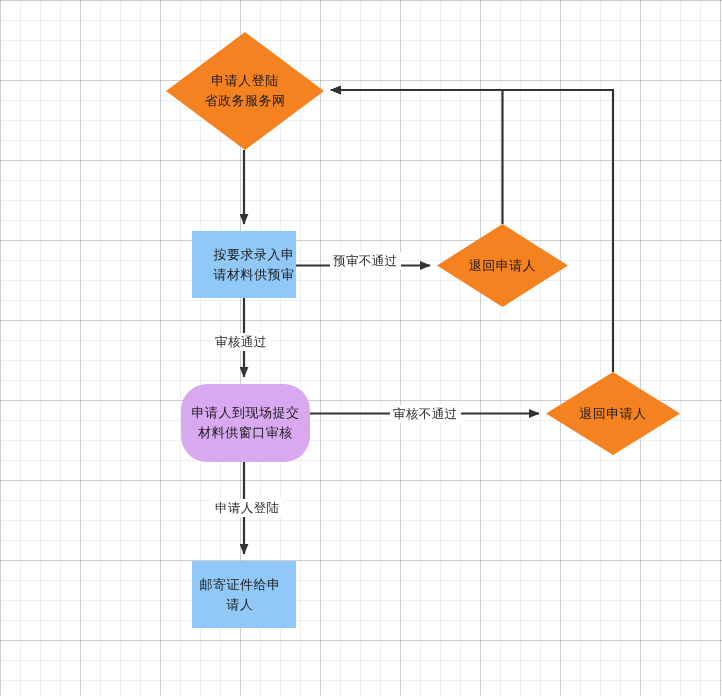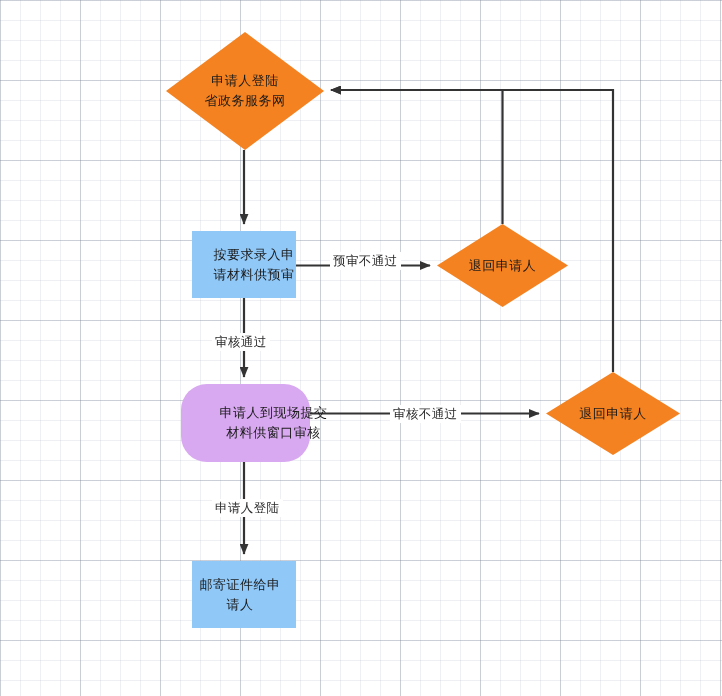--- a/index.html
+++ b/index.html
@@ -92,21 +92,21 @@
   </svg>
 
   <div class="node-label" style="left:166px; top:32px; width:158px; height:118px;">申请人登陆
 省政务服务网</div>
 
   <div class="node-label" style="left:192px; top:231px; width:124px; height:67px;">按要求录入申
 请材料供预审</div>
 
   <div class="node-label" style="left:437px; top:224px; width:131px; height:83px;">退回申请人</div>
 
-  <div class="node-label" style="left:181px; top:384px; width:129px; height:78px;padding-left:28px;">申请人到现场提交
+  <div class="node-label" style="left:181px; top:384px; width:129px; height:78px;">申请人到现场提交
 材料供窗口审核</div>
 
   <div class="node-label" style="left:546px; top:372px; width:134px; height:83px;">退回申请人</div>
 
   <div class="node-label" style="left:192px; top:561px; width:96px; height:67px;">邮寄证件给申
 请人</div>
 
   <div class="edge-label" style="left:330px; top:252px;">预审不通过</div>
 
   <div class="edge-label" style="left:212px; top:333px;">审核通过</div>

